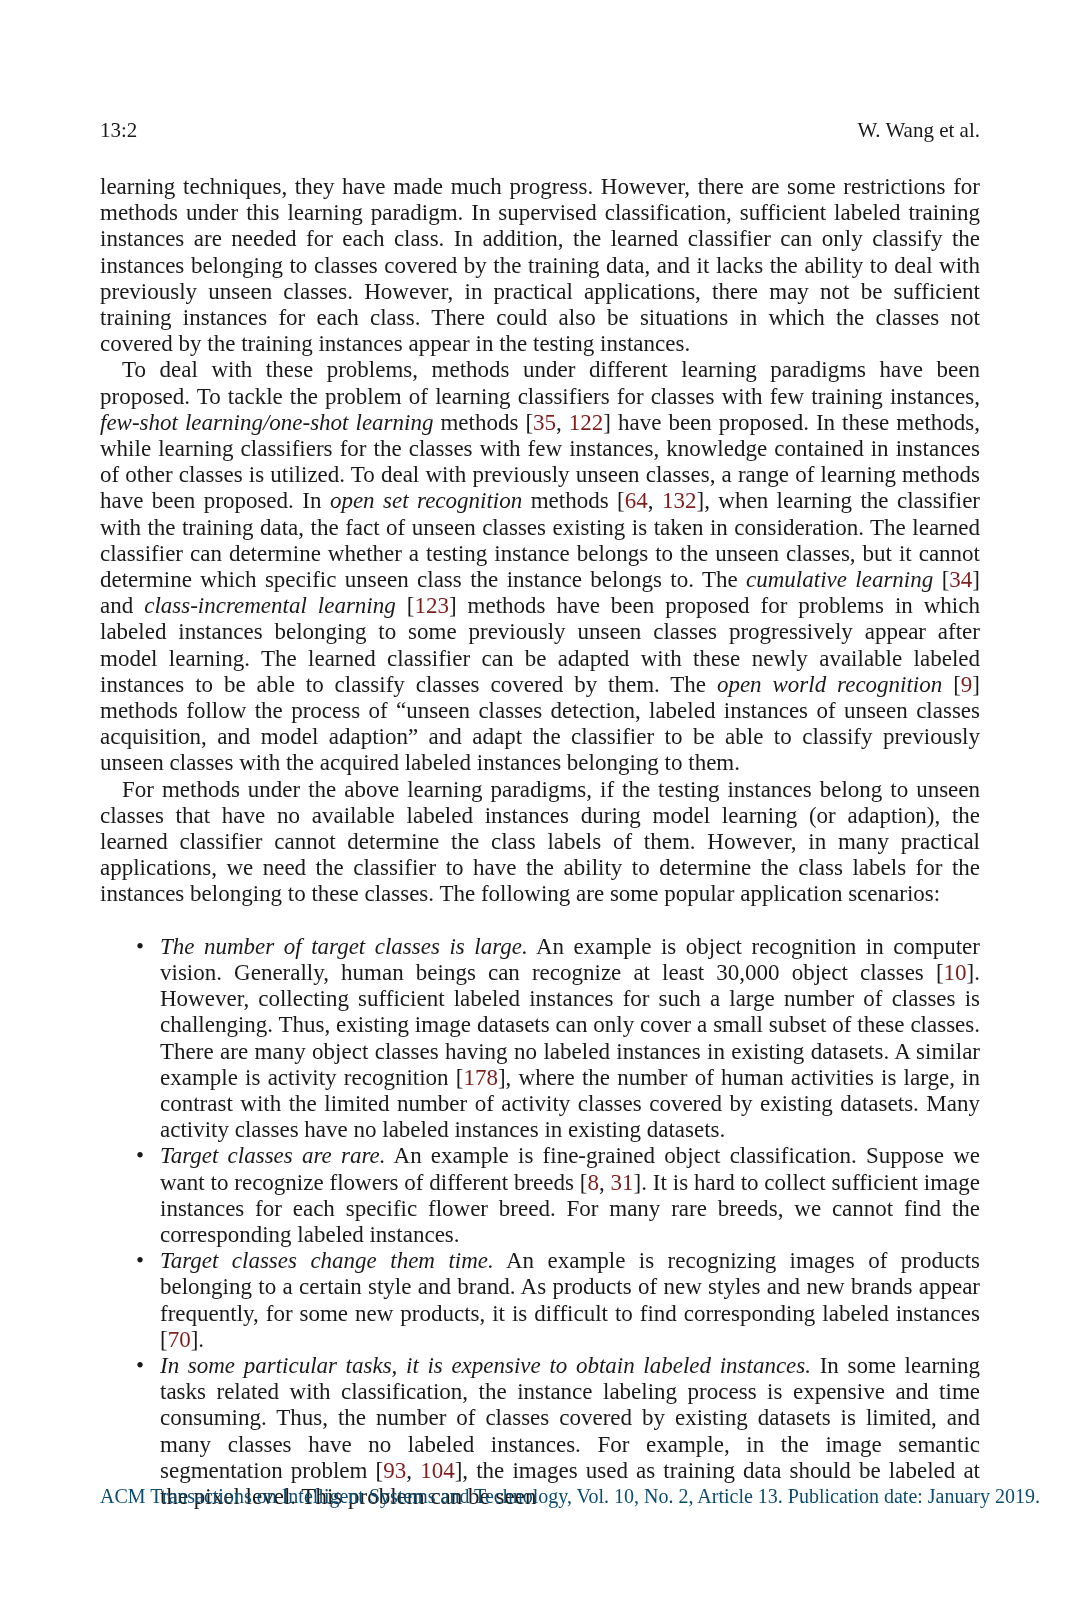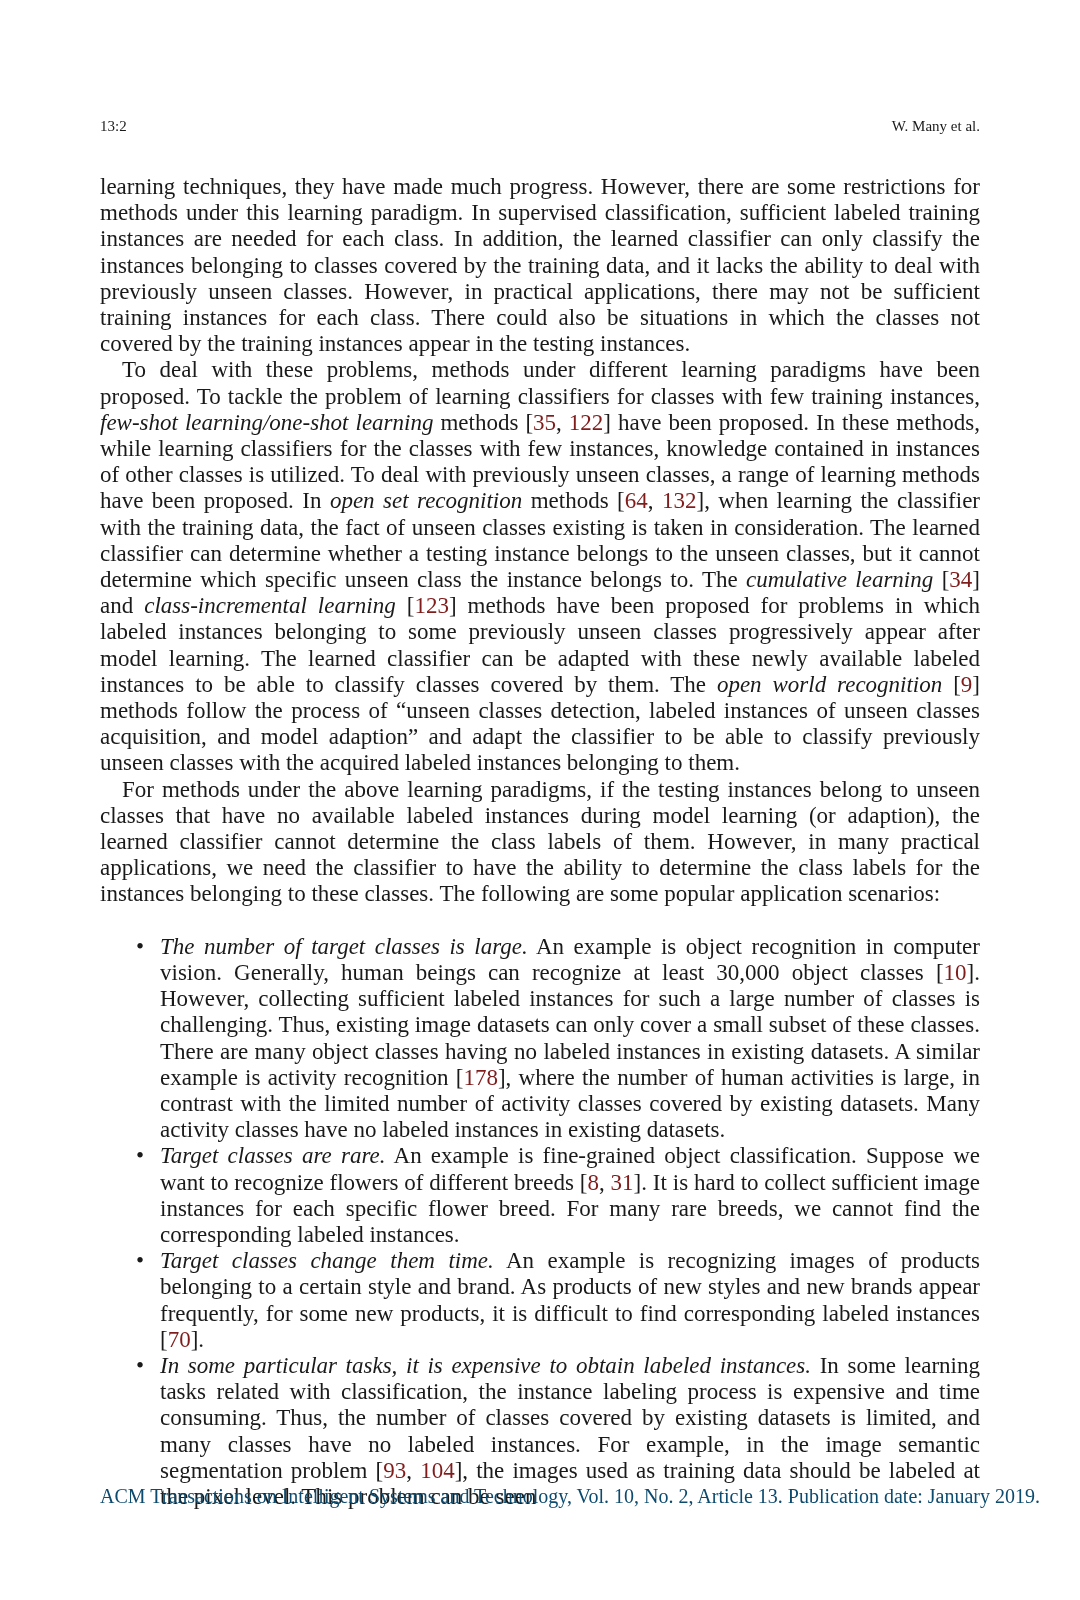--- a/index.html
+++ b/index.html
@@ -1,38 +1,38 @@
 <!DOCTYPE html>
 <html><head>
 <meta charset="utf-8">
 <style>
   html, body { margin: 0; padding: 0; background: #ffffff; }
   body { width: 1080px; height: 1600px; position: relative; overflow: hidden;
          font-family: "Liberation Serif", "DejaVu Serif", serif; color: #1a1a1a; }
   .page { position: absolute; left: 0; top: 0; width: 1080px; height: 1600px; }
   .running-head { position: absolute; top: 118px; left: 100px; right: 100px; height: 26px;
-                  font-size: 15px; display: flex; justify-content: space-between; }
+                  font-size: 21px; display: flex; justify-content: space-between; }
   .body { position: absolute; top: 174px; left: 100px; width: 880px;
           font-size: 23px; line-height: 26.2px; text-align: justify; hyphens: manual; }
   .body p { margin: 0; text-indent: 0; }
   .body p.indent { text-indent: 22px; }
   .cite { color: #7f1d1d; }
   ul.scenarios { list-style: none; margin: 26px 0 0 0; padding: 0; }
   ul.scenarios li { position: relative; padding-left: 60px; }
   ul.scenarios li .bullet { position: absolute; left: 36px; top: 0; }
   em { font-style: italic; }
   .footer { position: absolute; top: 1485px; left: 100px; font-size: 20px; color: #0c4a6e; }
 </style>
 </head>
 <body>
 
 <div class="page">
   <div class="running-head">
     <span>13:2</span>
-    <span>W. Many et al.</span>
+    <span>W. Wang et al.</span>
   </div>
 
   <div class="body">
     <div id="paragraphs">
         <p><span>learning techniques, they have made much progress. However, there are some restrictions for methods under this learning paradigm. In supervised classification, sufficient labeled training in­stances are needed for each class. In addition, the learned classifier can only classify the instances belonging to classes covered by the training data, and it lacks the ability to deal with previously unseen classes. However, in practical applications, there may not be sufficient training instances for each class. There could also be situations in which the classes not covered by the training instances appear in the testing instances.</span></p>
         <p class="indent"><span>To deal with these problems, methods under different learning paradigms have been proposed. To tackle the problem of learning classifiers for classes with few training instances, </span><em>few-shot learning/one-shot learning</em><span> methods [</span><a class="cite">35</a><span>, </span><a class="cite">122</a><span>] have been proposed. In these methods, while learning classifiers for the classes with few instances, knowledge contained in instances of other classes is utilized. To deal with previously unseen classes, a range of learning methods have been proposed. In </span><em>open set recognition</em><span> methods [</span><a class="cite">64</a><span>, </span><a class="cite">132</a><span>], when learning the classifier with the training data, the fact of unseen classes existing is taken in consideration. The learned classifier can determine whether a testing instance belongs to the unseen classes, but it cannot determine which specific unseen class the instance belongs to. The </span><em>cumulative learning</em><span> [</span><a class="cite">34</a><span>] and </span><em>class-incremental learning</em><span> [</span><a class="cite">123</a><span>] methods have been proposed for problems in which labeled instances belonging to some previously un­seen classes progressively appear after model learning. The learned classifier can be adapted with these newly available labeled instances to be able to classify classes covered by them. The </span><em>open world recognition</em><span> [</span><a class="cite">9</a><span>] methods follow the process of “unseen classes detection, labeled instances of unseen classes acquisition, and model adaption” and adapt the classifier to be able to classify previously unseen classes with the acquired labeled instances belonging to them.</span></p>
         <p class="indent"><span>For methods under the above learning paradigms, if the testing instances belong to unseen classes that have no available labeled instances during model learning (or adaption), the learned classifier cannot determine the class labels of them. However, in many practical applications, we need the classifier to have the ability to determine the class labels for the instances belonging to these classes. The following are some popular application scenarios:</span></p>
       </div>
     <ul class="scenarios" id="bullets">
         <li><span class="bullet">•</span><em>The number of target classes is large.</em><span> An example is object recognition in computer vision. Generally, human beings can recognize at least 30,000 object classes [</span><a class="cite">10</a><span>]. However, col­lecting sufficient labeled instances for such a large number of classes is challenging. Thus, existing image datasets can only cover a small subset of these classes. There are many ob­ject classes having no labeled instances in existing datasets. A similar example is activity recognition [</span><a class="cite">178</a><span>], where the number of human activities is large, in contrast with the lim­ited number of activity classes covered by existing datasets. Many activity classes have no labeled instances in existing datasets.</span></li>

